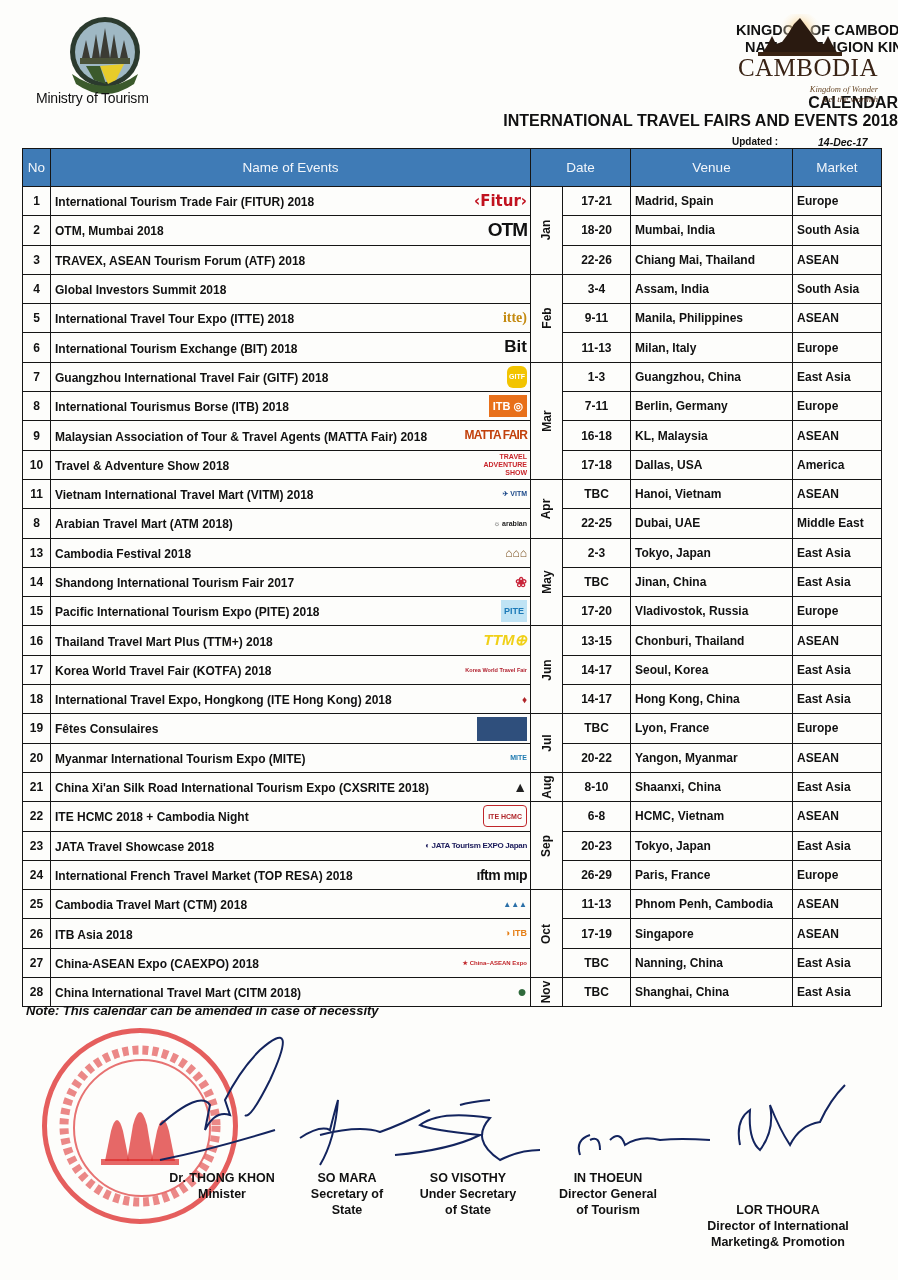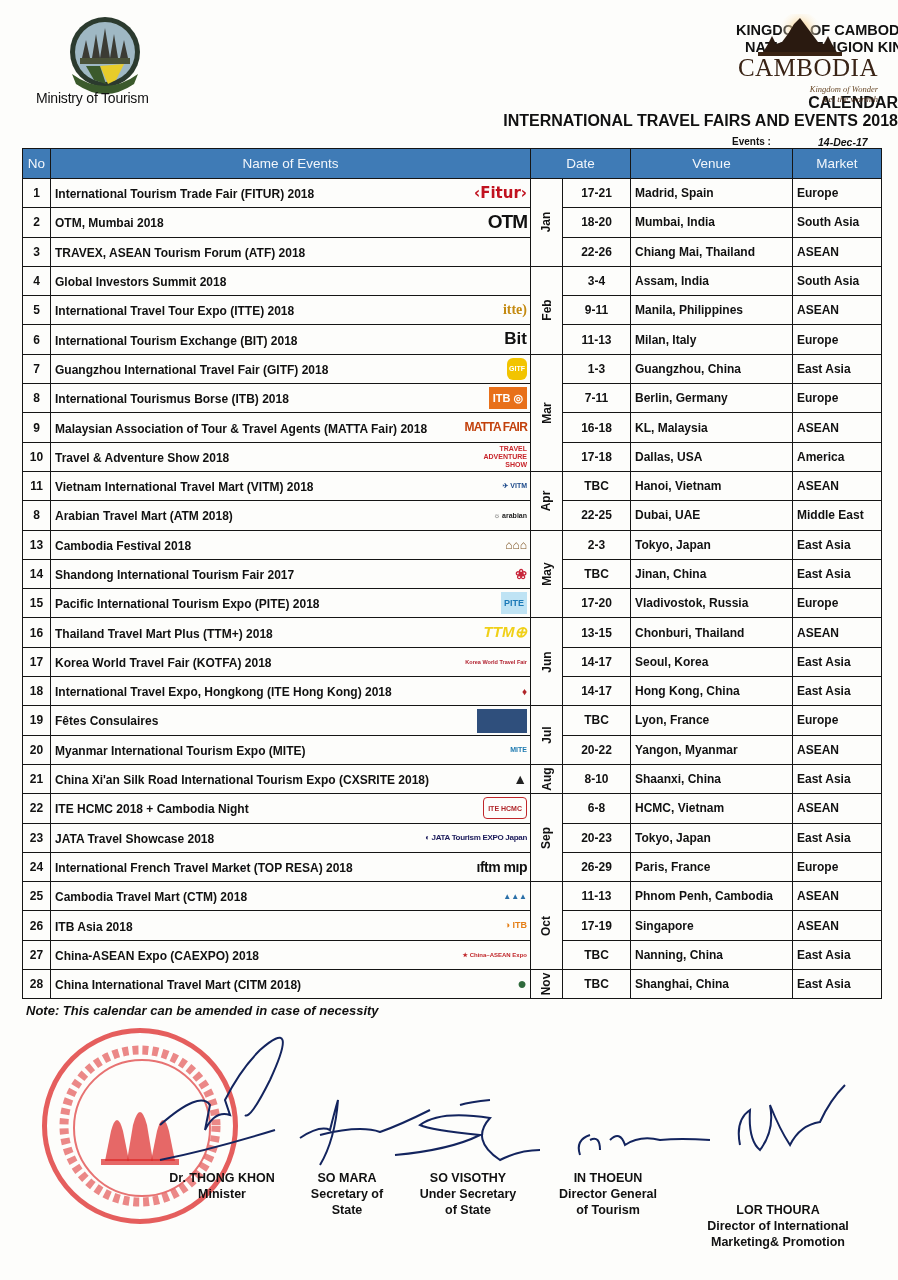--- a/index.html
+++ b/index.html
@@ -14,21 +14,21 @@
   .brand { position: absolute; left: 718px; top: 14px; width: 160px; height: 90px; text-align: right; }
   .brand .word { font-family: "Liberation Serif", serif; font-size: 25px; color: #3a2416; letter-spacing: 0.5px; position: absolute; top: 40px; left: 0; width: 160px; }
   .brand .tag1 { font-family: "Liberation Serif", serif; font-style: italic; font-size: 8.5px; color: #6a4a2a; position: absolute; top: 70px; left: 0; width: 160px; }
   .brand .tag2 { font-family: "Liberation Serif", serif; font-style: italic; font-size: 9px; color: #4a2a16; position: absolute; top: 80px; left: 0; width: 160px; }
 
   .updated { position: absolute; top: 136px; left: 732px; font-size: 10px; font-weight: bold; }
   .updated-val { position: absolute; top: 136px; left: 818px; font-size: 10.5px; font-weight: bold; font-style: italic; }
 
   table.cal { position: absolute; left: 22px; top: 148px; width: 859px; border-collapse: collapse; table-layout: fixed; }
   table.cal th, table.cal td { border: 1.6px solid #151515; }
-  table.cal th { background: #3f7bb6; color: #f2f6fb; font-weight: normal; font-size: 13.5px; height: 30px; text-align: center; }
+  table.cal th { background: #3f7bb6; color: #f2f6fb; font-weight: normal; font-size: 13.5px; height: 38px; text-align: center; }
   table.cal td { height: 29.3px; font-size: 12px; font-weight: bold; padding: 0 4px; white-space: nowrap; overflow: hidden; }
   td.no { text-align: center; font-size: 12px; }
   td.name { position: relative; padding-left: 4px; }
   td.name .nm { position: relative; top: 1px; }
   td.name .evlogo { position: absolute; right: 3px; top: 3px; height: 22px; display: flex; align-items: center; justify-content: flex-end; font-weight: bold; }
   td.month { text-align: center; padding: 0; }
   td.month span { display: inline-block; transform: rotate(-90deg); font-size: 12px; font-weight: bold; white-space: nowrap; }
   td.date { text-align: center; }
   td.venue { padding-left: 3px; }
   td.market { padding-left: 3px; }
@@ -78,21 +78,21 @@
       </defs>
     <circle cx="82" cy="20" r="22" fill="url(#glow)"></circle>
     <path d="M44 40 L50 30 L54 22 L58 30 L64 28 L70 20 L76 10 L82 4 L88 12 L94 20 L100 28 L106 30 L110 22 L114 30 L120 40 Z" fill="#2a1a10"></path>
     <rect x="40" y="38" width="84" height="4" fill="#3a2414"></rect>
   </svg>
   <div class="word">CAMBODIA</div>
   <div class="tag1">Kingdom of Wonder</div>
   <div class="tag2">feel the warmth</div>
 </div>
 
-<div class="updated">Events :</div>
+<div class="updated">Updated :</div>
 <div class="updated-val">14-Dec-17</div>
 
 <table class="cal">
   <colgroup>
     <col style="width:28px">
       <col style="width:480px">
       <col style="width:32px">
       <col style="width:68px">
       <col style="width:162px">
       <col style="width:89px">

